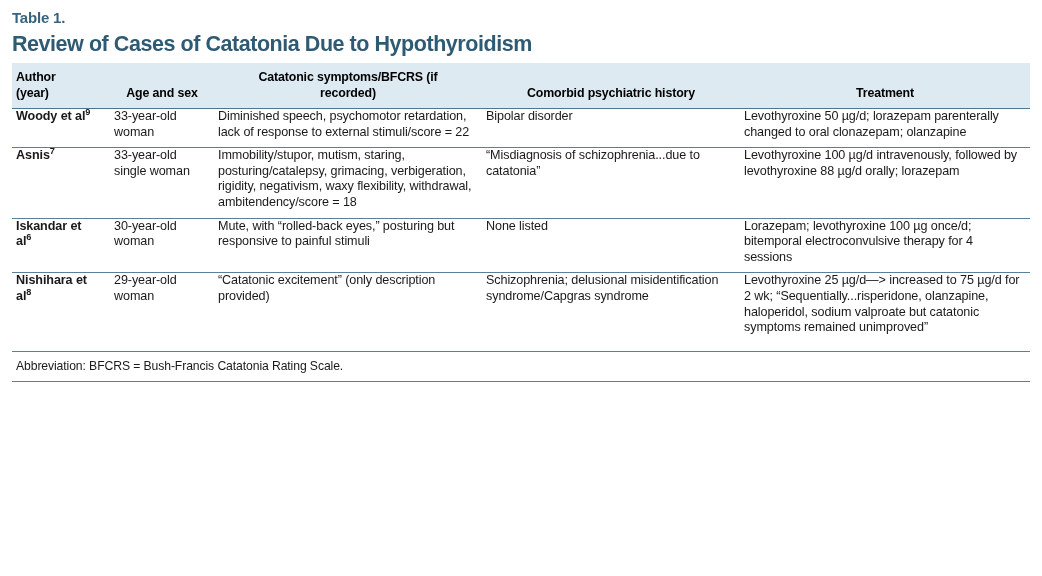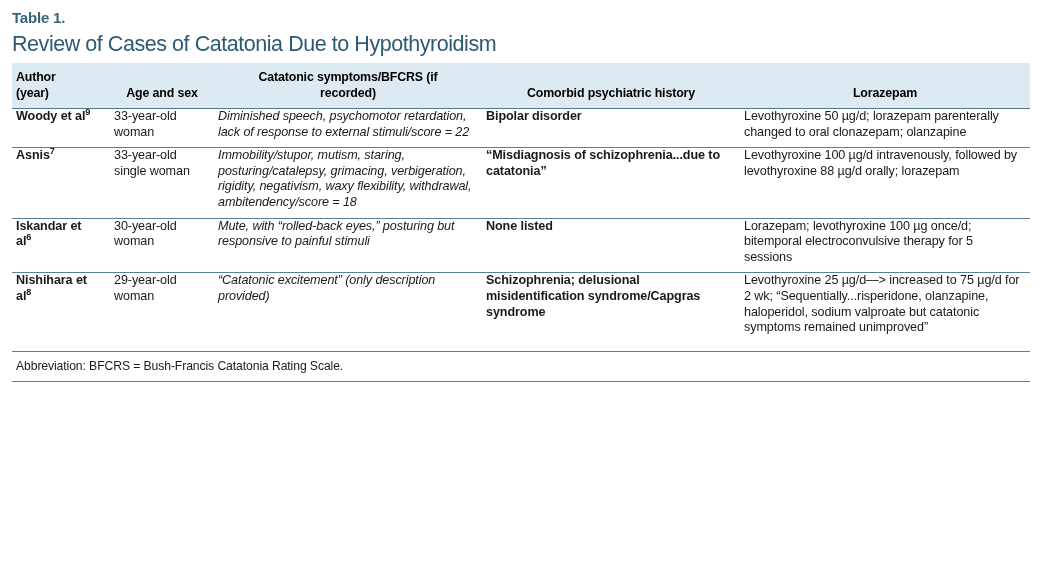--- a/index.html
+++ b/index.html
@@ -29,21 +29,21 @@
     font-size: 15px;
     font-weight: bold;
     letter-spacing: -0.2px;
     padding-top: 9px;
     line-height: 18px;
   }
 
   .table-title {
     color: #2e5a73;
     font-size: 21.5px;
-    font-weight: normal;
+    font-weight: bold;
     letter-spacing: -0.45px;
     line-height: 26px;
     padding-top: 4px;
     padding-bottom: 6px;
   }
 
   table.data-table {
     width: 1018px;
     border-collapse: collapse;
     table-layout: fixed;
@@ -82,22 +82,22 @@
     border-top: 1.8px solid #4f7790;
   }
 
   td.cell-author {
     font-weight: bold;
     color: #000000;
     padding-right: 4px;
   }
 
   td.cell-age { padding-right: 6px; }
-  td.cell-symptoms { padding-right: 14px; font-style: italic; }
-  td.cell-comorbid { padding-right: 14px; font-weight: bold; }
+  td.cell-symptoms { padding-right: 14px; }
+  td.cell-comorbid { padding-right: 14px; }
   td.cell-treatment { padding-right: 4px; }
 
   sup {
     font-size: 9.2px;
     vertical-align: super;
     line-height: 0;
   }
 
   .footnote-wrap {
     width: 1018px;
@@ -140,21 +140,21 @@
           <div>Age and sex</div>
         </th>
         <th>
           <div>Catatonic symptoms/BFCRS (if</div>
           <div>recorded)</div>
         </th>
         <th>
           <div>Comorbid psychiatric history</div>
         </th>
         <th>
-          <div>Lorazepam</div>
+          <div>Treatment</div>
         </th>
       </tr>
     </thead>
     <tbody>
 
       <tr class="first-body-row">
         <td class="cell-author"><span>Woody et al</span><sup>9</sup></td>
         <td class="cell-age">33-year-old woman</td>
         <td class="cell-symptoms">Diminished speech, psychomotor retardation, lack of response to external stimuli/score = 22</td>
         <td class="cell-comorbid">Bipolar disorder</td>
@@ -169,21 +169,21 @@
         <td class="cell-comorbid">“Misdiagnosis of schizophrenia...due to catatonia”</td>
         <td class="cell-treatment">Levothyroxine 100 µg/d intravenously, followed by levothyroxine 88 µg/d orally; lorazepam</td>
       </tr>
 
 
       <tr>
         <td class="cell-author"><span>Iskandar et al</span><sup>6</sup></td>
         <td class="cell-age">30-year-old woman</td>
         <td class="cell-symptoms">Mute, with “rolled-back eyes,” posturing but responsive to painful stimuli</td>
         <td class="cell-comorbid">None listed</td>
-        <td class="cell-treatment">Lorazepam; levothyroxine 100 µg once/d; bitemporal electroconvulsive therapy for 5 sessions</td>
+        <td class="cell-treatment">Lorazepam; levothyroxine 100 µg once/d; bitemporal electroconvulsive therapy for 4 sessions</td>
       </tr>
 
       <tr>
         <td class="cell-author"><span>Nishihara et al</span><sup>8</sup></td>
         <td class="cell-age">29-year-old woman</td>
         <td class="cell-symptoms">“Catatonic excitement” (only description provided)</td>
         <td class="cell-comorbid">Schizophrenia; delusional misidentification syndrome/Capgras syndrome</td>
         <td class="cell-treatment">Levothyroxine 25 µg/d—&gt; increased to 75 µg/d for 2 wk; “Sequentially...risperidone, olanzapine, haloperidol, sodium valproate but catatonic symptoms remained unimproved”</td>
       </tr>
 

